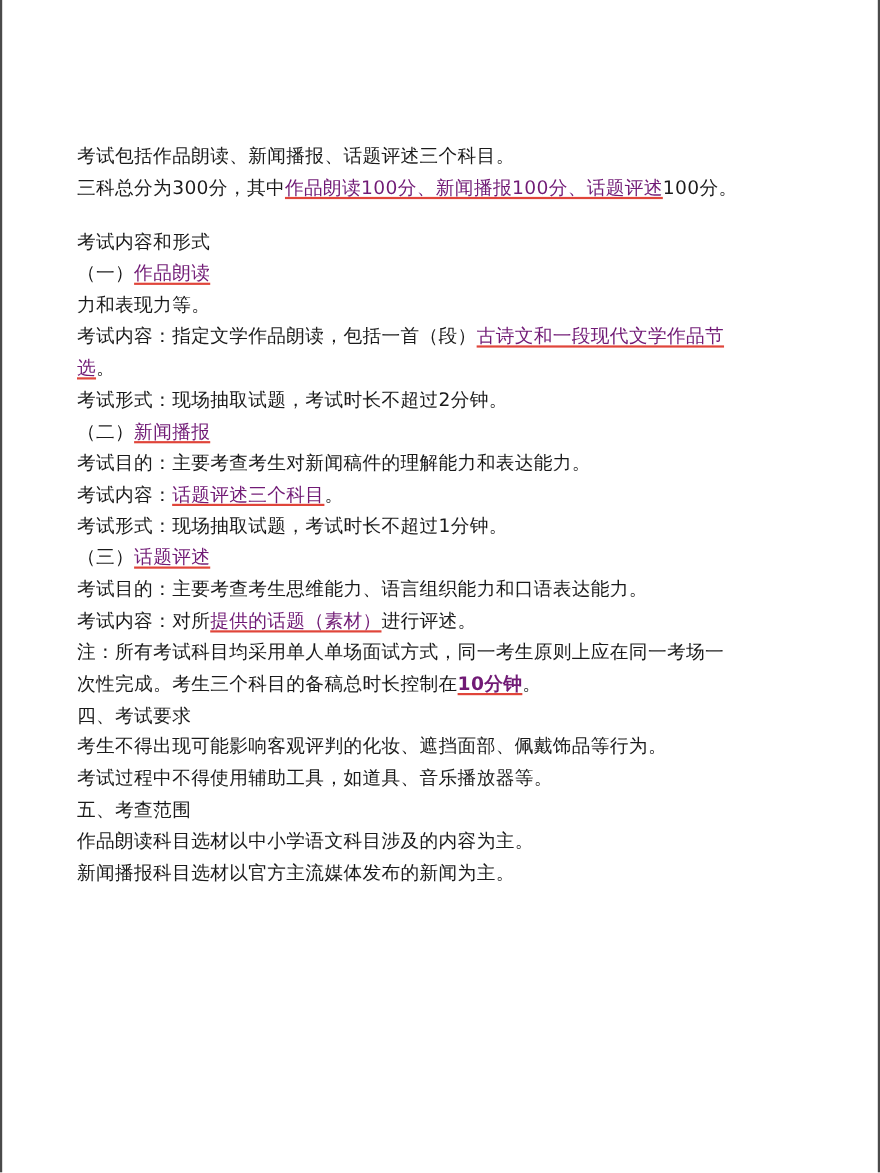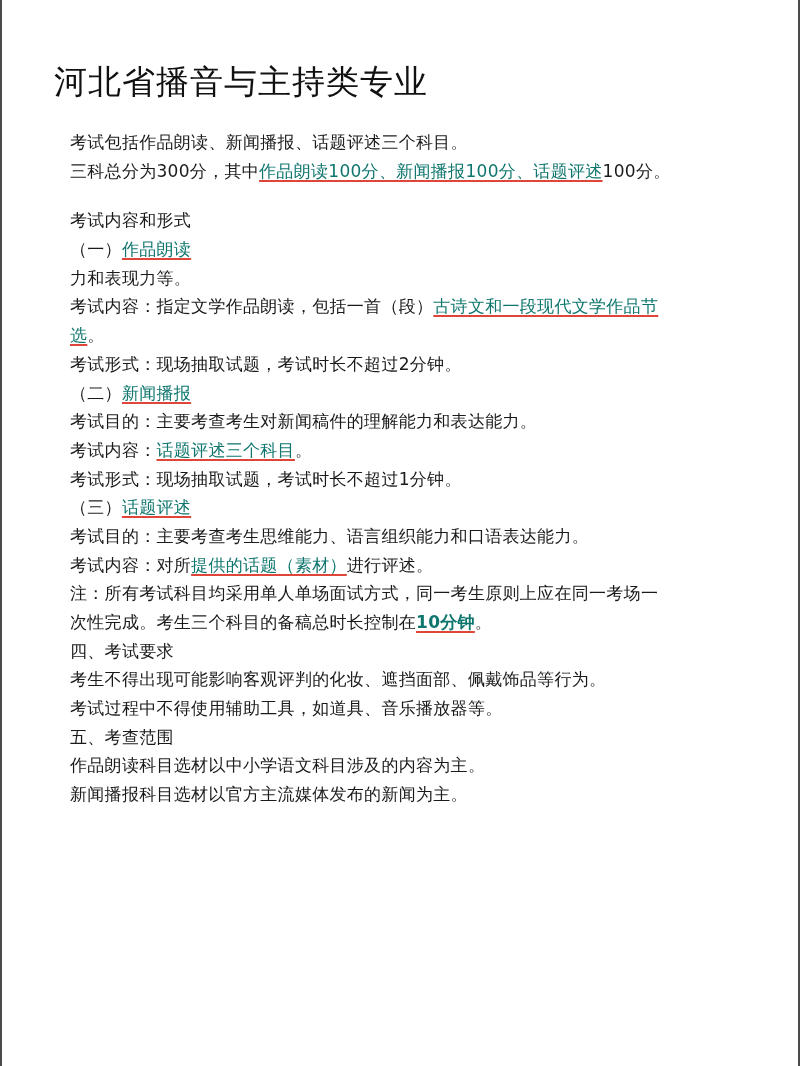--- a/index.html
+++ b/index.html
@@ -19,34 +19,33 @@
     font-size: 33px; line-height: 44px; letter-spacing: 1px;
     color: #111; font-weight: normal; margin: 0;
   }
   .content {
     position: absolute; left: 68px; top: 128px; width: 700px;
     font-size: 17px; line-height: 28.7px; letter-spacing: 0.3px;
   }
   .line { white-space: nowrap; height: 28.7px; }
   .gap { height: 21px; }
   .hl {
-    color: #0f766e;
+    color: #701a75;
     text-decoration: underline;
     text-decoration-color: #e0453a;
     text-underline-offset: 3px;
     text-decoration-thickness: 1.5px;
   }
   .hl.bold { font-weight: bold; }
 </style>
 </head>
 <body>
 
 <div class="frame">
 
-  <h1 class="page-title">河北省播音与主持类专业</h1>
 
   <div class="content">
 
     <div class="line">
       <span>考试包括作品朗读、新闻播报、话题评述三个科目。</span>
     </div>
     <div class="line">
       <span>三科总分为300分，其中</span><span class="hl">作品朗读100分、新闻播报100分、话题评述</span><span>100分。</span>
     </div>
 

